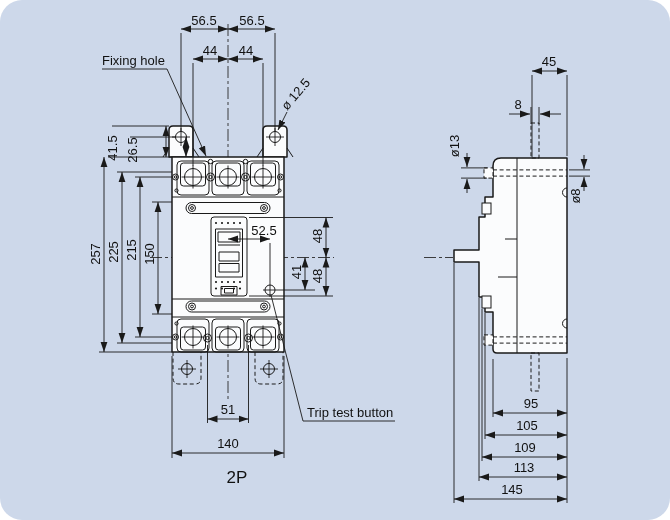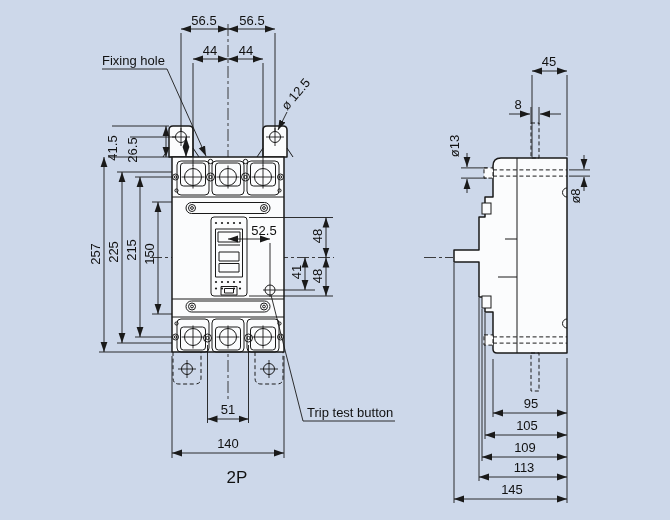--- a/index.html
+++ b/index.html
@@ -1,17 +1,17 @@
 <!DOCTYPE html>
 <html><head>
 <meta charset="utf-8">
 <style>
   html,body{margin:0;padding:0;}
   #stage{width:670px;height:520px;background:#cdd8ea;position:relative;overflow:hidden;
-         font-family:"Liberation Sans", sans-serif;}
+         font-family:"Liberation Sans", sans-serif;border-radius:22px;}
   svg{position:absolute;left:0;top:0;}
   .lnf{stroke:#1a1a1a;stroke-width:1.5;fill:#fbfcfd;stroke-linejoin:round;}
   .l2{stroke:#1a1a1a;stroke-width:1;fill:none;stroke-linejoin:round;}
   .l2f{stroke:#1a1a1a;stroke-width:1;fill:#fbfcfd;}
   .dim{stroke:#1a1a1a;stroke-width:0.9;fill:none;}
   .dash{stroke:#1a1a1a;stroke-width:1;fill:none;stroke-dasharray:4 2.6;}
   .dashf{stroke:#1a1a1a;stroke-width:1;fill:#fbfcfd;stroke-dasharray:4 2.6;}
   .cl{stroke:#2a2a2a;stroke-width:0.9;fill:none;stroke-dasharray:12 3 3 3;}
   text{fill:#111;font-size:13px;font-family:"Liberation Sans", sans-serif;}
   .mid{text-anchor:middle;}

